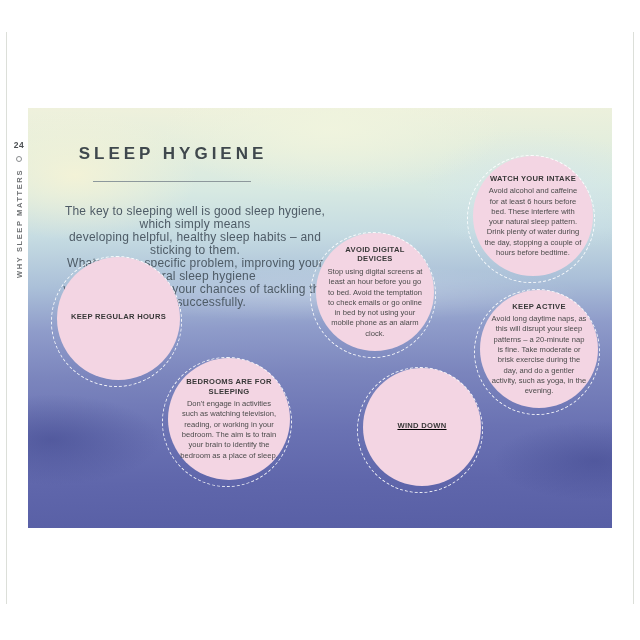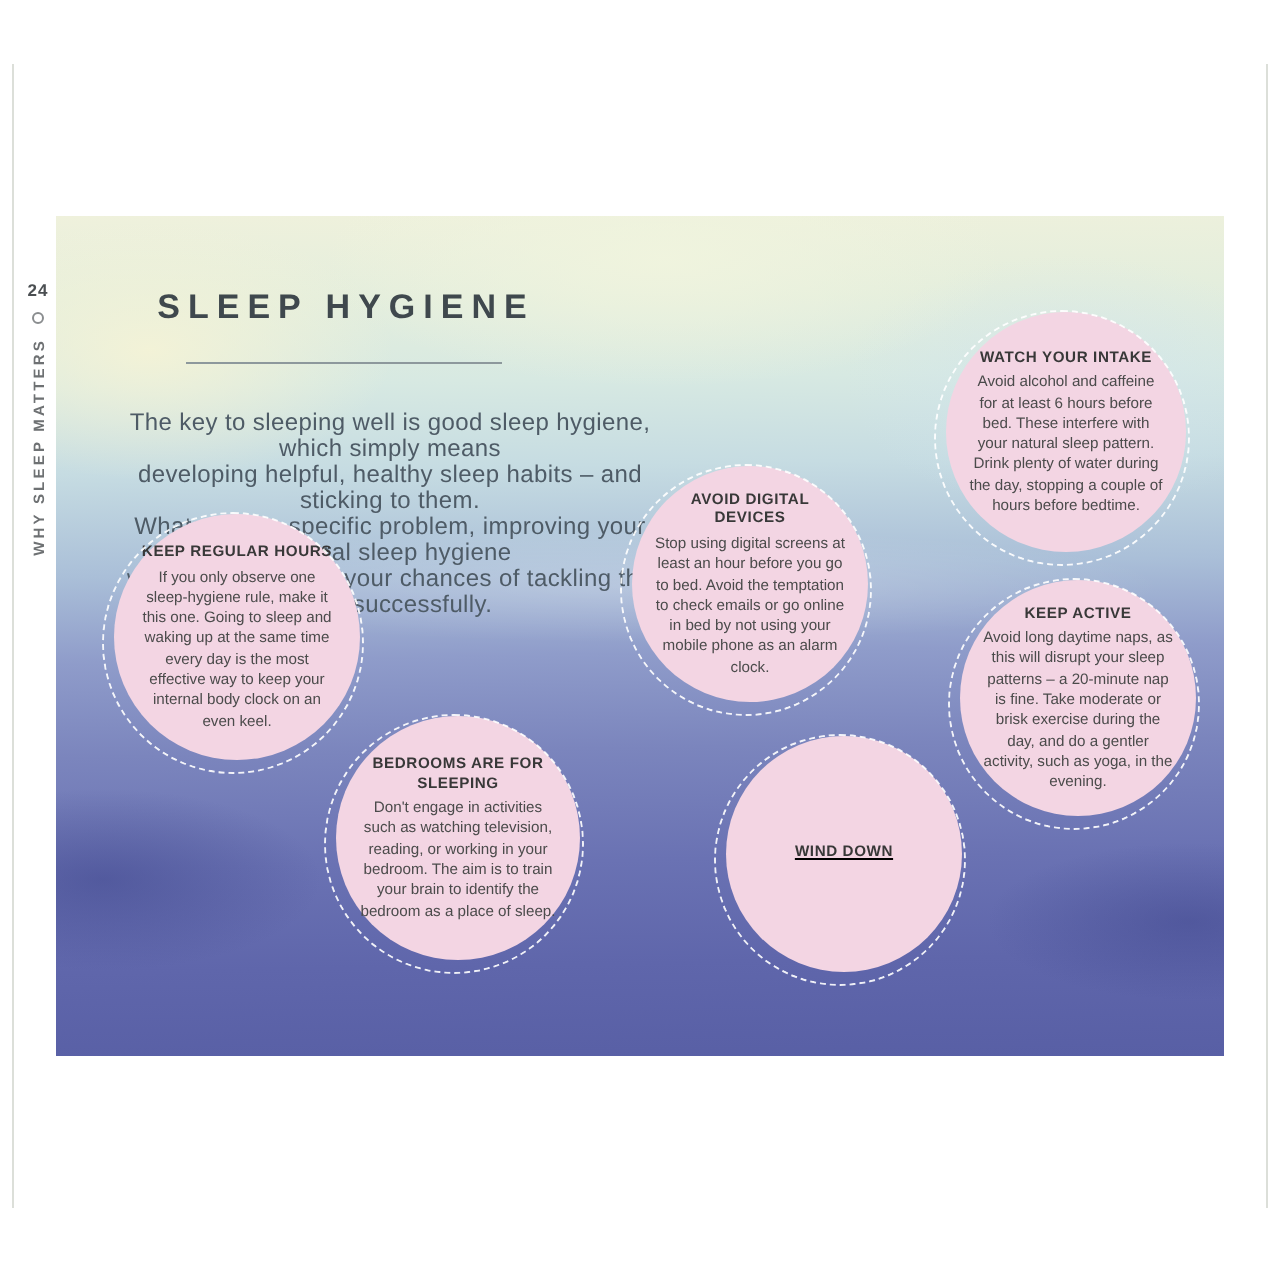--- a/index.html
+++ b/index.html
@@ -114,21 +114,20 @@
 
     <h1 class="page-title">SLEEP HYGIENE</h1>
     <div class="title-rule"></div>
     <p class="intro">The key to sleeping well is good sleep hygiene, which simply means
 developing helpful, healthy sleep habits – and sticking to them.
 Whatever the specific problem, improving your general sleep hygiene
 will hugely improve your chances of tackling the issue successfully.</p>
 
     <div class="tip c1">
       <div class="tip-title">KEEP REGULAR HOURS</div>
-      <div class="tip-body">If you only observe one sleep-hygiene rule, make it this one. Going to sleep and waking up at the same time every day is the most effective way to keep your internal body clock on an even keel.</div>
     </div>
 
     <div class="tip c2">
       <div class="tip-title">BEDROOMS ARE FOR SLEEPING</div>
       <div class="tip-body">Don't engage in activities such as watching television, reading, or working in your bedroom. The aim is to train your brain to identify the bedroom as a place of sleep.</div>
     </div>
 
     <div class="tip c3">
       <div class="tip-title">AVOID DIGITAL DEVICES</div>
       <div class="tip-body">Stop using digital screens at least an hour before you go to bed. Avoid the temptation to check emails or go online in bed by not using your mobile phone as an alarm clock.</div>

